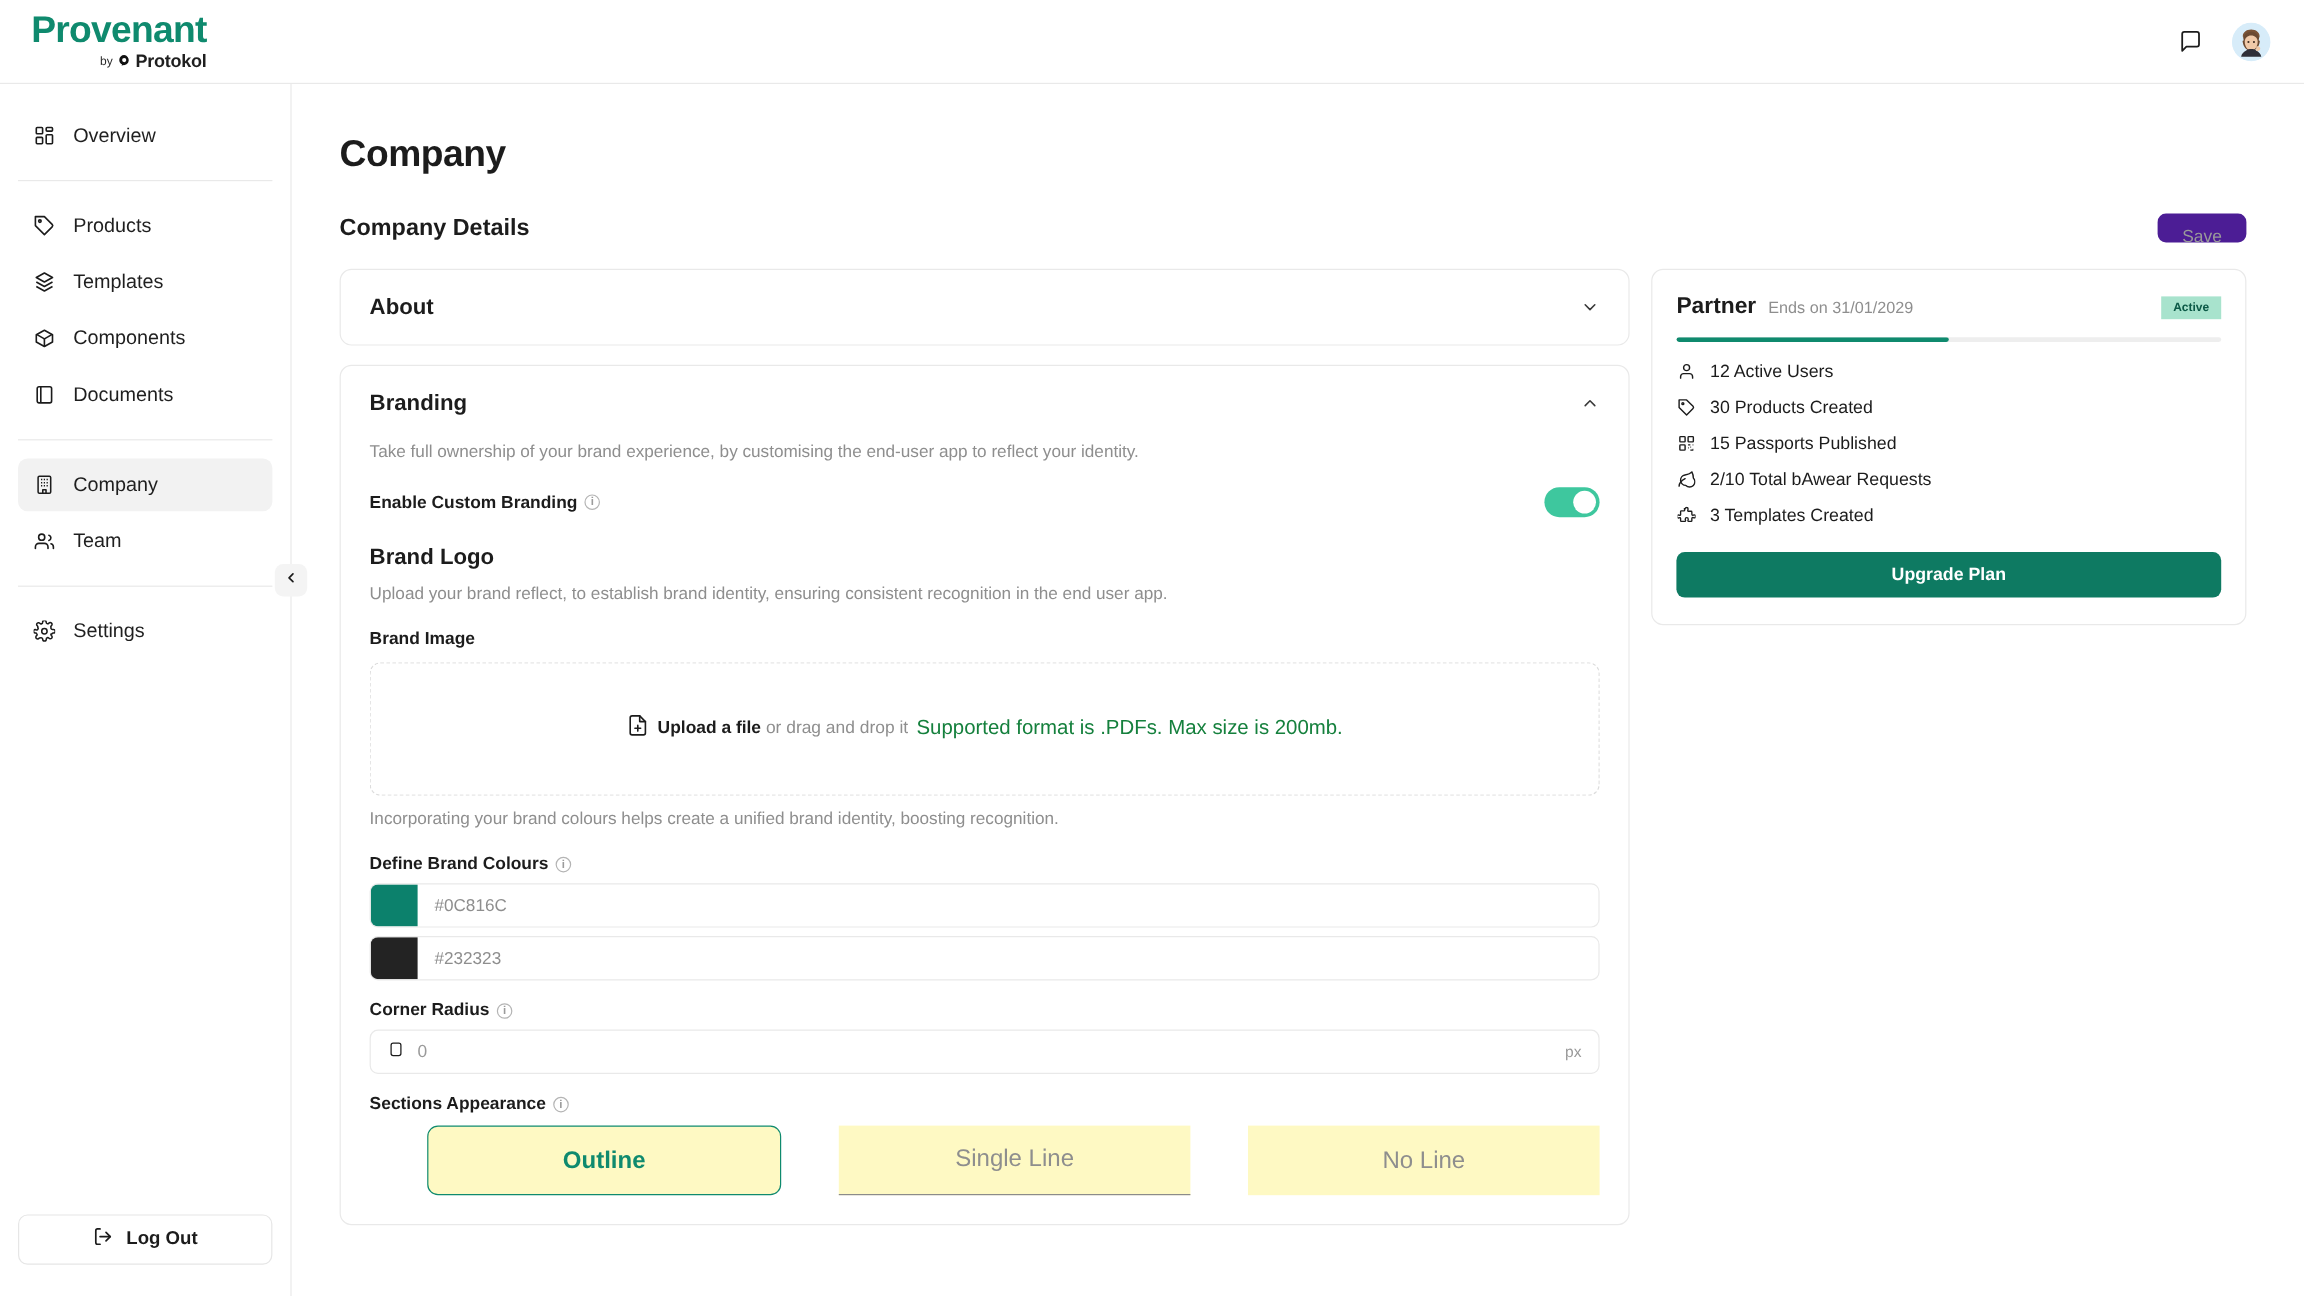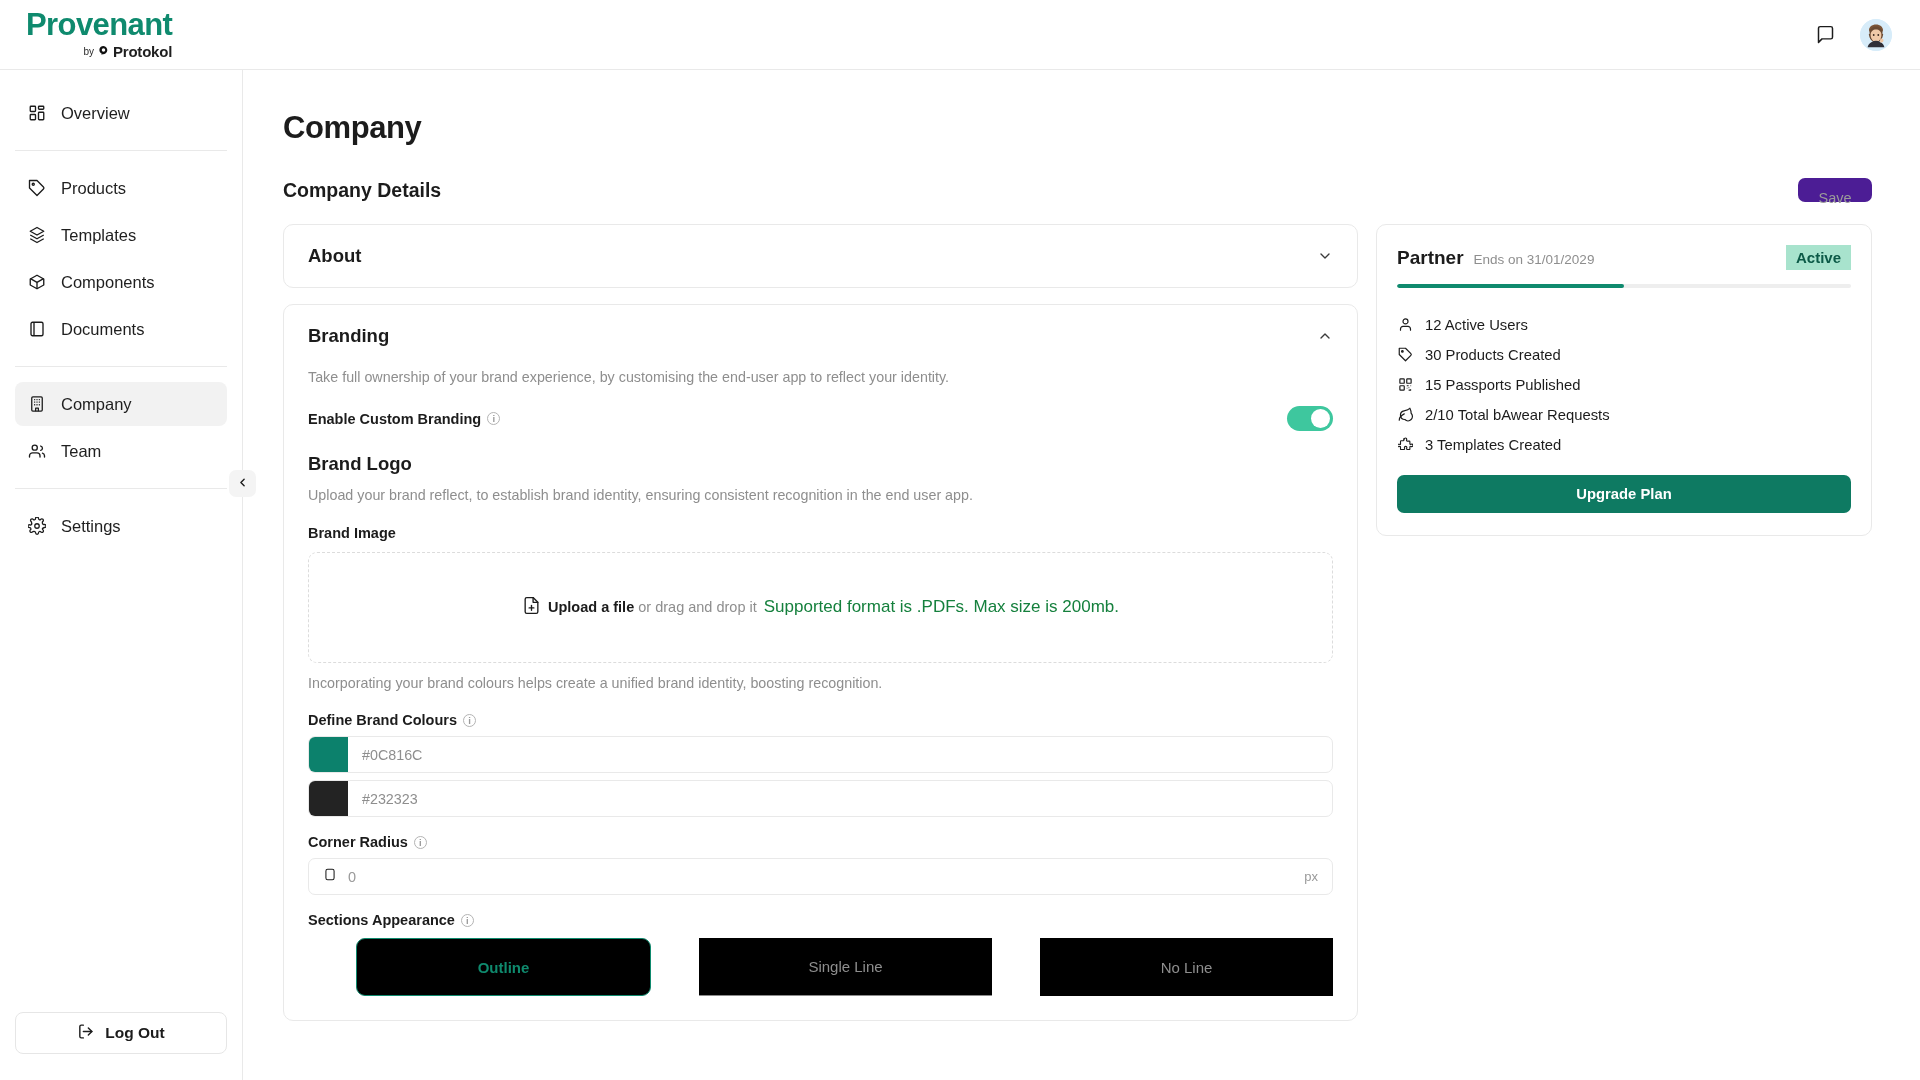--- a/index.html
+++ b/index.html
@@ -147,44 +147,44 @@
     display: flex; align-items: center; height: 37px;
     border: 1px solid #e9e9e9; border-radius: 7px;
     margin-top: 7px; padding: 0 14px; gap: 11px; background: #fff;
   }
   .radius-row .val { flex: 1 1 auto; font-size: 14.5px; color: #9a9a9a; }
   .radius-row .unit { font-size: 13px; color: #9a9a9a; }
 
   .seg-wrap { display: flex; margin-top: 9px; }
   .seg {
     flex: 1 1 0; height: 58px; display: flex; align-items: center; justify-content: center;
-    font-size: 15px; color: #8e8e8e; cursor: pointer; background: #000000; margin-left: 48px;
+    font-size: 20px; color: #8e8e8e; cursor: pointer; background: #fef9c3; margin-left: 48px;
   }
   .seg.selected {
     border: 1.6px solid #0f8a6e; border-radius: 9px;
     color: #0f8a6e; font-weight: 700;
   }
   .seg.underlined { border-bottom: 1.6px solid #8b8b8b; }
 
   
   .partner-card {
     border: 1px solid #e9e9e9; border-radius: 10px; background: #fff;
     padding: 20px 20px 22px 20px;
   }
   .partner-top { display: flex; align-items: center; justify-content: space-between; }
   .partner-name-row { display: flex; align-items: baseline; gap: 10px; }
   .partner-name { font-size: 19px; font-weight: 700; }
   .partner-ends { font-size: 13.5px; color: #8e8e8e; }
   .badge {
-    background: #a8e3cd; color: #0c5a47; font-size: 15px; font-weight: 600;
+    background: #a8e3cd; color: #0c5a47; font-size: 10px; font-weight: 600;
     padding: 4px 10px; border-radius: 0;
   }
   .progress { height: 4px; background: #eeeeee; border-radius: 3px; margin-top: 14px; overflow: hidden; }
   .progress > span { display: block; height: 100%; background: #0f8a6e; border-radius: 3px; }
-  .stat-list { margin-top: 28px; display: flex; flex-direction: column; gap: 13px; }
+  .stat-list { margin-top: 16px; display: flex; flex-direction: column; gap: 13px; }
   .stat { display: flex; align-items: center; gap: 11px; font-size: 14.8px; color: #1c1c1c; }
   .stat .ico { width: 17px; height: 17px; display: flex; align-items: center; justify-content: center; flex: 0 0 17px; }
   .upgrade-btn {
     margin-top: 22px; width: 100%; height: 38px; border: none; border-radius: 7px;
     background: #0e7a62; color: #fff; font-size: 14.8px; font-weight: 700;
     font-family: inherit; cursor: pointer;
   }
 </style>
 </head>
 <body>

